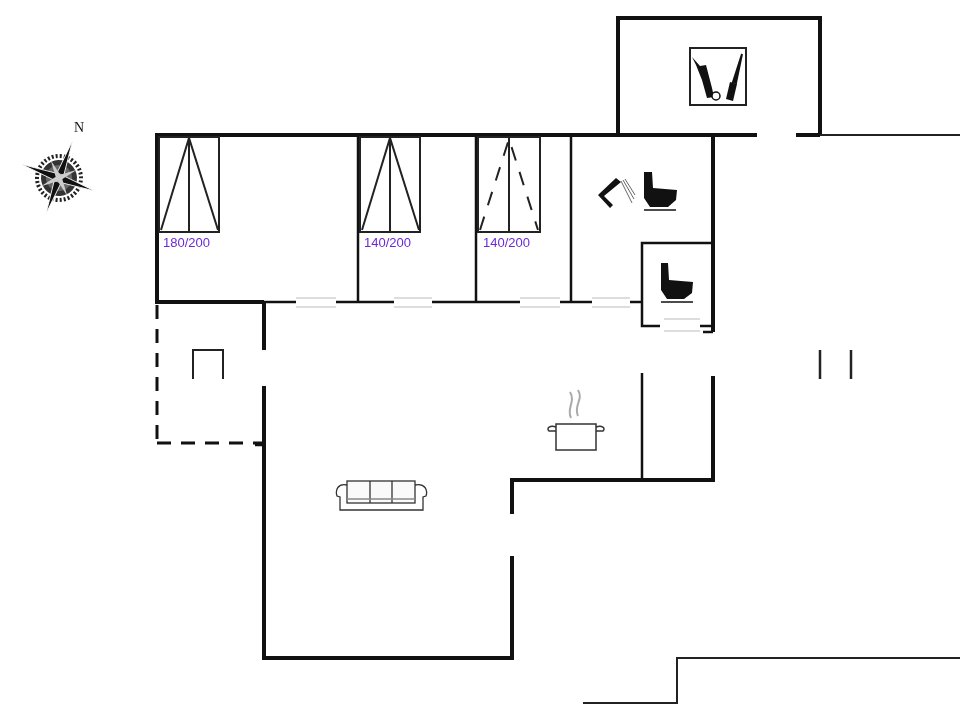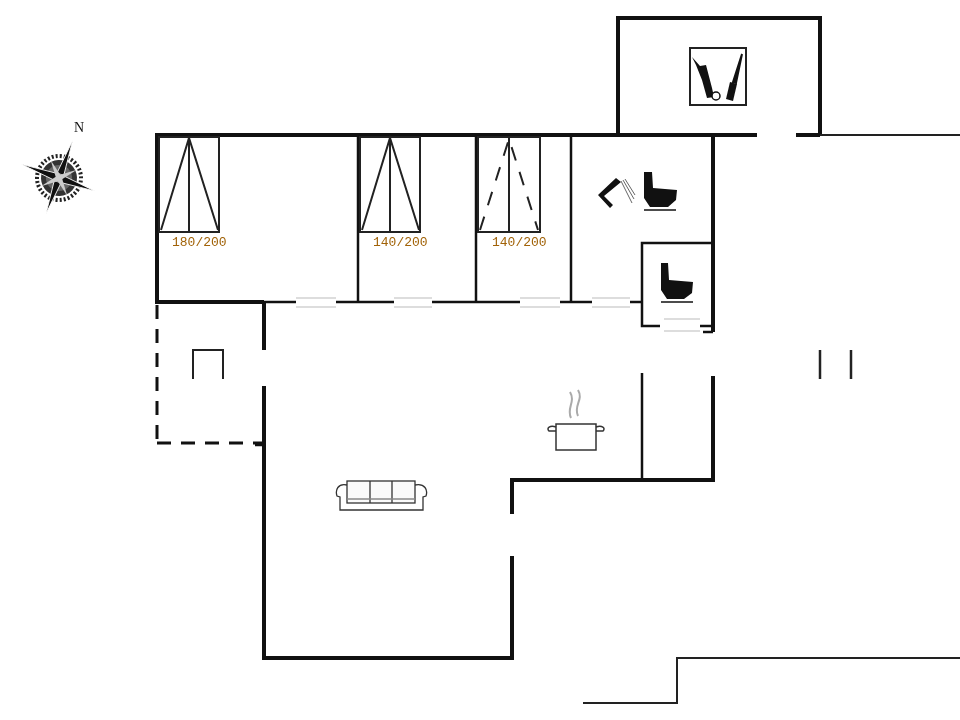--- a/index.html
+++ b/index.html
@@ -1,20 +1,20 @@
 <!DOCTYPE html>
 <html><head>
 <meta charset="utf-8">
 <style>
   html, body { margin:0; padding:0; background:#ffffff; }
   body { width:960px; height:720px; position:relative; overflow:hidden;
          font-family:"Liberation Sans", sans-serif; }
   svg.plan { position:absolute; left:0; top:0; }
-  .bed-label { position:absolute; font-size:13px; color:#a16207;
-               font-family:Liberation Mono, monospace; letter-spacing:0px;margin-left:9px; }
+  .bed-label { position:absolute; font-size:13px; color:#6d28d9;
+               font-family:Liberation Sans, sans-serif; letter-spacing:0px; }
   .compass-n { position:absolute; font-family:"Liberation Serif", serif;
                font-size:14px; color:#111111; }
 </style>
 </head>
 <body>
 
 <svg class="plan" width="960" height="720" viewBox="0 0 960 720">
 
   <g stroke="#111" stroke-width="4" fill="none">
     <polyline points="618,135 618,18 820,18 820,135"></polyline>

